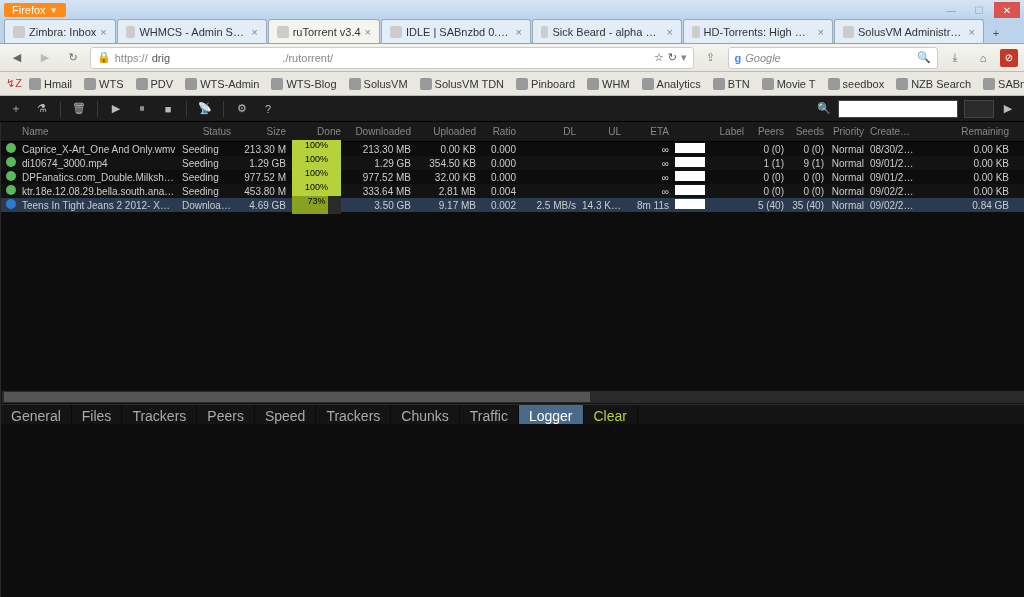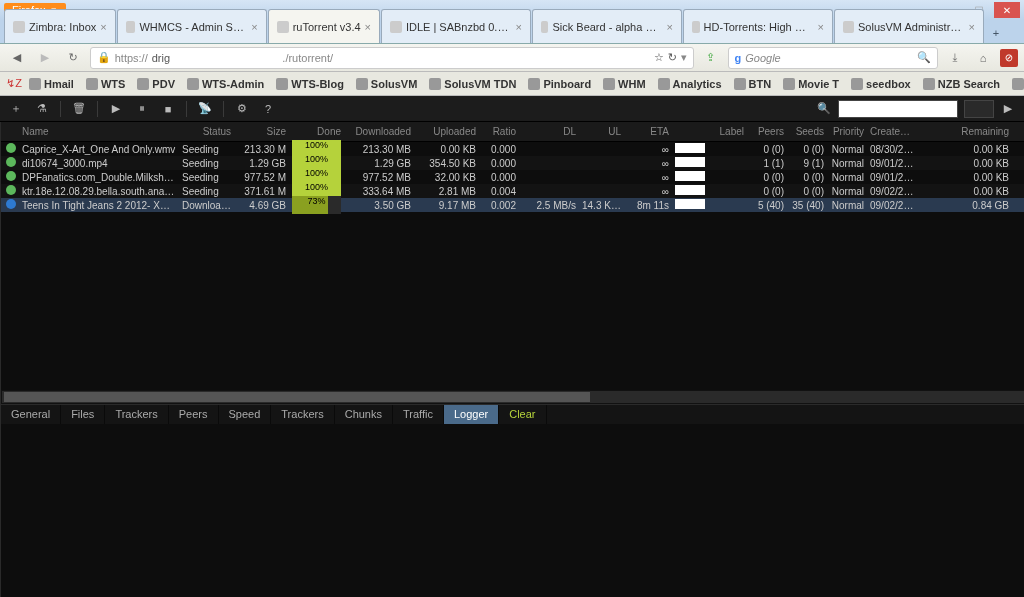--- a/index.html
+++ b/index.html
@@ -7,38 +7,38 @@
 
 
 .window-chrome { background: linear-gradient(#d6e5f5,#bcd3eb); height: 20px; display: flex; align-items: center; justify-content: space-between; padding: 0 4px; }
 .window-chrome .title { background: #ff8c1a; color: #fff; padding: 1px 8px; border-radius: 2px; font-size: 11px; display: inline-flex; align-items: center; gap: 4px; }
 .window-chrome .controls { display: flex; gap: 2px; }
 .window-chrome .controls span { width: 26px; height: 16px; display: inline-flex; align-items: center; justify-content: center; font-size: 10px; }
 .window-chrome .controls .close { background: #d9534f; color: #fff; }
 
 
 .tab-strip { background: #bcd3eb; height: 24px; display: flex; align-items: flex-end; padding: 0 4px; gap: 1px; border-bottom: 1px solid #8aa; }
-.tab { background: #e3edf7; border: 1px solid #9ab; border-bottom: none; padding: 3px 8px; border-radius: 3px 3px 0 0; font-size: 11px; color: #333; height: 34px; display: flex; align-items: center; gap: 4px; min-width: 90px; max-width: 150px; }
+.tab { background: #e3edf7; border: 1px solid #9ab; border-bottom: none; padding: 3px 8px; border-radius: 3px 3px 0 0; font-size: 11px; color: #333; height: 24px; display: flex; align-items: center; gap: 4px; min-width: 90px; max-width: 150px; }
 .tab.active { background: #f5f5f0; }
 .tab .close-tab { margin-left: auto; color: #888; }
 .tab .favicon { width: 12px; height: 12px; background: #ccc; display: inline-block; border-radius: 2px; }
 .tab-plus { width: 22px; height: 20px; display: flex; align-items: center; justify-content: center; color: #456; }
 
 
 .url-toolbar { background: linear-gradient(#f5f5f0,#e8e8e0); height: 28px; display: flex; align-items: center; padding: 0 6px; gap: 6px; border-bottom: 1px solid #bbb; }
 .nav-btn { width: 22px; height: 22px; display: flex; align-items: center; justify-content: center; color: #666; border-radius: 3px; }
 .url-bar { flex: 1.8; background: #fff; border: 1px solid #ccc; border-radius: 3px; height: 22px; display: flex; align-items: center; padding: 0 6px; gap: 4px; color: #555; }
 .url-bar .proto { color: #888; }
 .search-bar { flex: 0.6; background: #fff; border: 1px solid #ccc; border-radius: 3px; height: 22px; display: flex; align-items: center; padding: 0 6px; gap: 4px; color: #888; }
 .search-bar .g { color: #4285f4; font-weight: bold; }
 .addon-icon { width: 18px; height: 18px; background: #c0392b; color:#fff; display:flex; align-items:center; justify-content:center; font-size:10px; border-radius:2px; }
 
 
 .bookmark-bar { background: #e8e8e0; height: 24px; display: flex; align-items: center; padding: 0 6px; gap: 2px; border-bottom: 1px solid #bbb; font-size: 11px; color: #333; }
-.bookmark { display: inline-flex; align-items: center; gap: 3px; padding: 2px 5px; border-radius: 2px; white-space: nowrap; font-weight: bold; }
+.bookmark { display: inline-flex; align-items: center; gap: 3px; padding: 2px 5px; border-radius: 2px; white-space: nowrap; }
 .bookmark .bm-icon { width: 12px; height: 12px; background: #999; display: inline-block; border-radius: 2px; }
 .bookmark-bar .spacer { flex: 1; }
 
 
 .rt-toolbar { background: #1c1c1c; height: 26px; display: flex; align-items: center; padding: 0 8px; gap: 10px; border-bottom: 1px solid #000; }
 .rt-toolbar .t-icon { color: #bbb; width: 16px; text-align: center; }
 .rt-toolbar .sep { width: 1px; height: 16px; background: #3a3a3a; }
 .rt-toolbar .search-rt { margin-left: auto; display: flex; align-items: center; gap: 6px; }
 .rt-toolbar .search-rt input { background: #fff; border: 1px solid #444; height: 18px; width: 120px; padding: 0 4px; font-size: 11px; }
 .rt-toolbar .dd { width: 30px; height: 18px; background: #2a2a2a; border: 1px solid #444; }
@@ -69,21 +69,21 @@
 .progress .fill.partial { background: #8aa020; }
 .progress span { position: relative; z-index: 1; }
 .st-dot { width: 10px; height: 10px; border-radius: 50%; display: inline-block; }
 .st-dot.green { background: #5cb85c; }
 .st-dot.blue { background: #2e7ad1; }
 .label-redact { background: #fff; height: 10px; width: 30px; display: inline-block; }
 .hscroll { height: 14px; background: #2a2a2a; border: 1px solid #111; display:flex; align-items:center; }
 .hscroll .thumb { height: 10px; background: #555; width: 55%; margin-left: 2px; }
 
 .detail-tabs { display: flex; background: #141414; height: 20px; border-top: 1px solid #2a2a2a; }
-.detail-tab { padding: 3px 10px; color: #aaa; font-size: 11px; border-right: 1px solid #0a0a0a; }
+.detail-tab { padding: 3px 10px; color: #aaa; font-size: 14px; border-right: 1px solid #0a0a0a; }
 .detail-tab.active { background: #4a6a8a; color: #fff; }
 .detail-tab.clear { color: #b5d23b; }
 .detail-body { flex: 1; background: #0d0d0d; }
 </style>
 </head>
 <body>
 
 <div class="window-chrome">
   <span class="title">
       <span>Firefox</span> 
@@ -329,21 +329,21 @@
           <div class="t-right">0 (0)</div>
           <div class="t-right">0 (0)</div>
           <div class="t-right">Normal</div>
           <div class="t-right">09/01/2012 11:2</div>
           <div class="t-right">0.00 KB</div>
         </div>
         <div class="grid-row">
           <div><span class="st-dot green"></span></div>
           <div>ktr.18e.12.08.29.bella.south.anal.drilling.wm</div>
           <div>Seeding</div>
-          <div class="t-right">371.61 M</div>
+          <div class="t-right">453.80 M</div>
           <div>
             <div class="progress"><div class="fill " style="width:100%"></div><span>100%</span></div>
           </div>
           <div class="t-right">333.64 MB</div>
           <div class="t-right">2.81 MB</div>
           <div class="t-right">0.004</div>
           <div class="t-right"></div>
           <div class="t-right"></div>
           <div class="t-right">∞</div>
           <div><span class="label-redact"></span></div>

